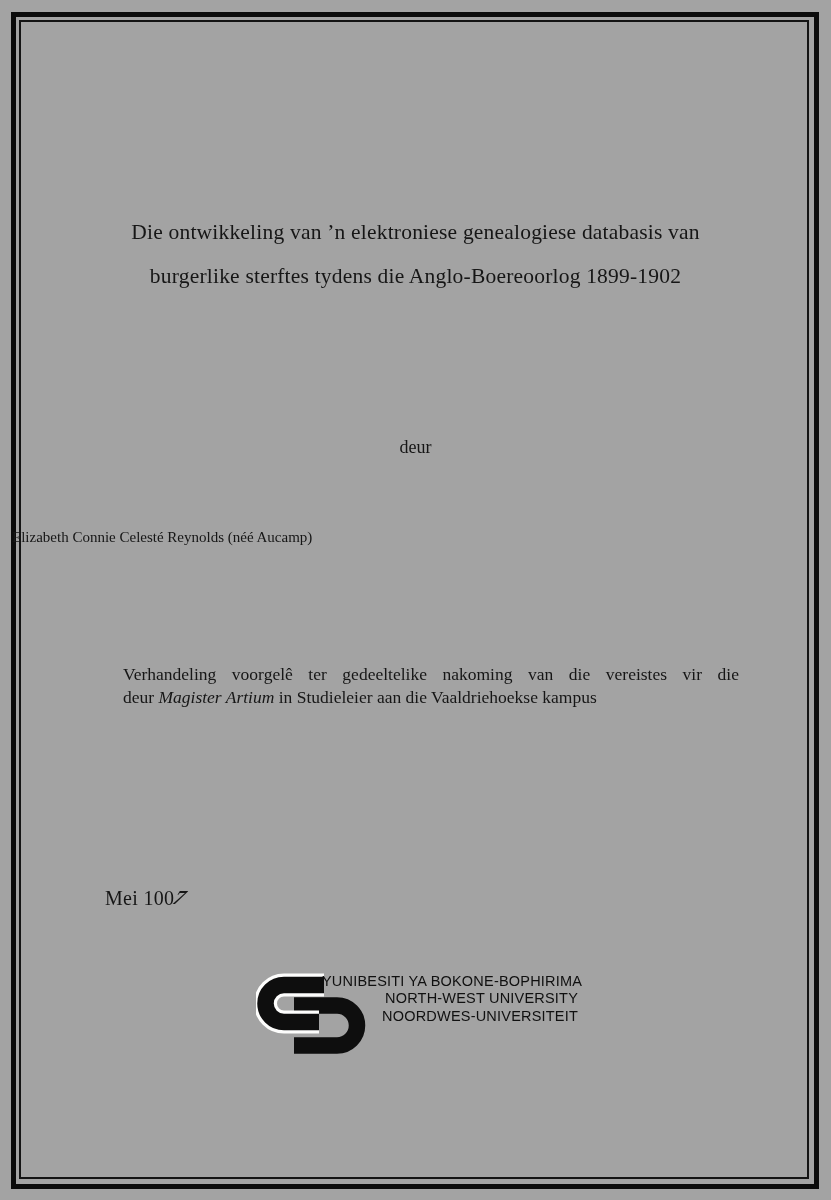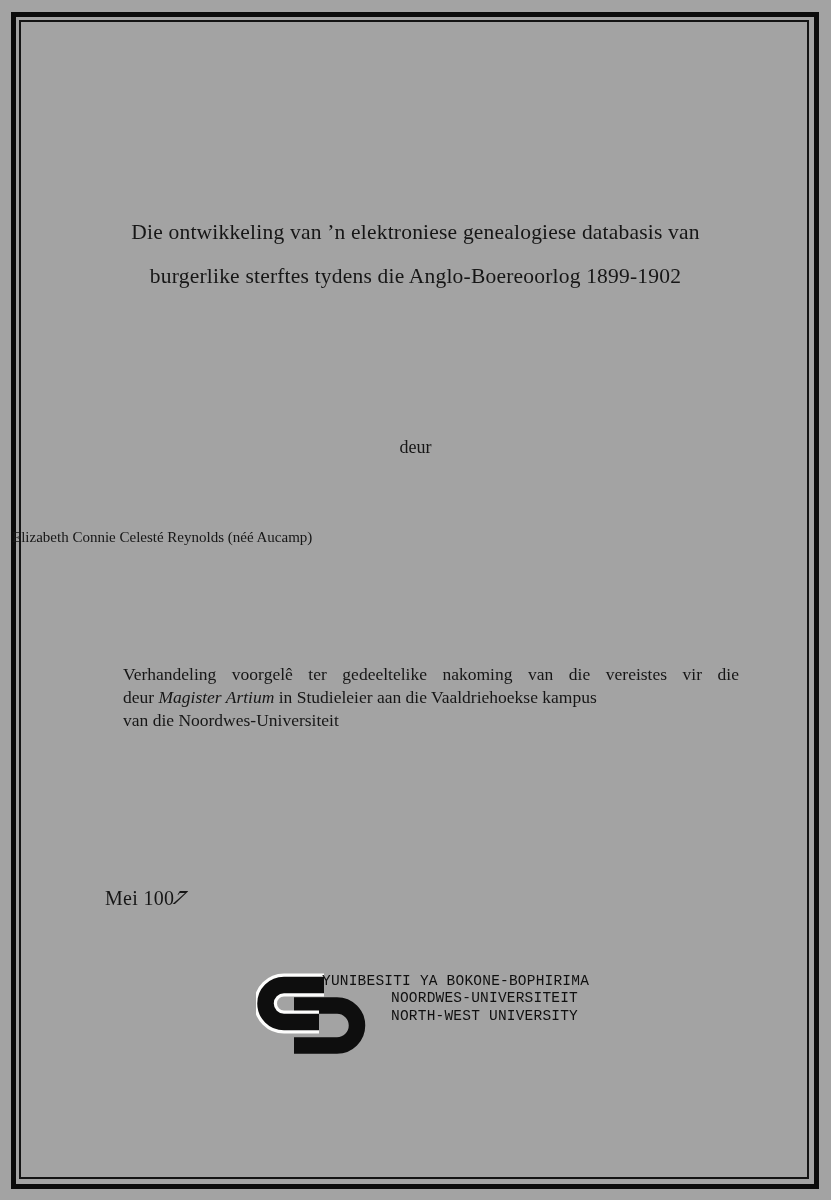--- a/index.html
+++ b/index.html
@@ -86,21 +86,21 @@
   .logo-mark {
     position: absolute;
     left: 0; top: 0;
   }
   .logo-text {
     position: absolute;
     left: 66px;
     top: 4px;
     width: 256px;
     text-align: right;
-    font-family: Liberation Mono, monospace;
+    font-family: Liberation Sans, sans-serif;
     font-size: 14.5px;
     line-height: 17.4px;
     letter-spacing: 0.2px;
     color: #101010;
     white-space: nowrap;
   }
 </style>
 </head>
 <body>
 
@@ -114,36 +114,35 @@
     <div>burgerlike sterftes tydens die Anglo-Boereoorlog 1899-1902</div>
   </div>
 
   <div class="byline">deur</div>
 
   <div class="author">Elizabeth Connie Celesté Reynolds (néé Aucamp)</div>
 
   <div class="statement">
     <div class="justify-line">Verhandeling voorgelê ter gedeeltelike nakoming van die vereistes vir die</div>
     <div><span>deur </span><em>Magister Artium</em><span> in Studieleier aan die Vaaldriehoekse kampus</span></div>
-    <div>van die Noordwes-Universiteit</div>
   </div>
 
   <div class="supervisor">
     <div><span>Mei 100</span><span class="odd7">7</span></div>
   </div>
 
   <div class="logo">
     <svg class="logo-mark" width="112" height="86" viewBox="0 0 112 86" xmlns="http://www.w3.org/2000/svg">
 
       <path d="M 38 36.5 H 81 A 20 20 0 0 1 81 76.5 H 38" fill="none" stroke="#0e0e0e" stroke-width="16.5" stroke-linecap="butt"></path>
 
       <path d="M 68 16 H 28 A 18.5 18.5 0 0 0 28 53 H 63" fill="none" stroke="#fdfdfc" stroke-width="23" stroke-linecap="butt"></path>
 
       <path d="M 68 16 H 28 A 18.5 18.5 0 0 0 28 53 H 63" fill="none" stroke="#0e0e0e" stroke-width="16.5" stroke-linecap="butt"></path>
     </svg>
     <div class="logo-text">
       <div>YUNIBESITI YA BOKONE-BOPHIRIMA</div>
+      <div>NORTH-WEST UNIVERSITY</div>
       <div>NOORDWES-UNIVERSITEIT</div>
-      <div>NORTH-WEST UNIVERSITY</div>
     </div>
   </div>
 
 </div>
 
 </body></html>

